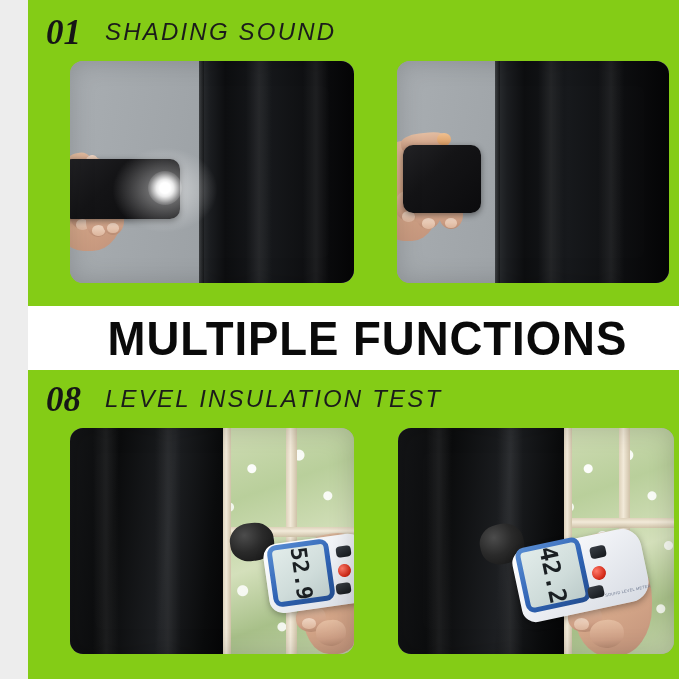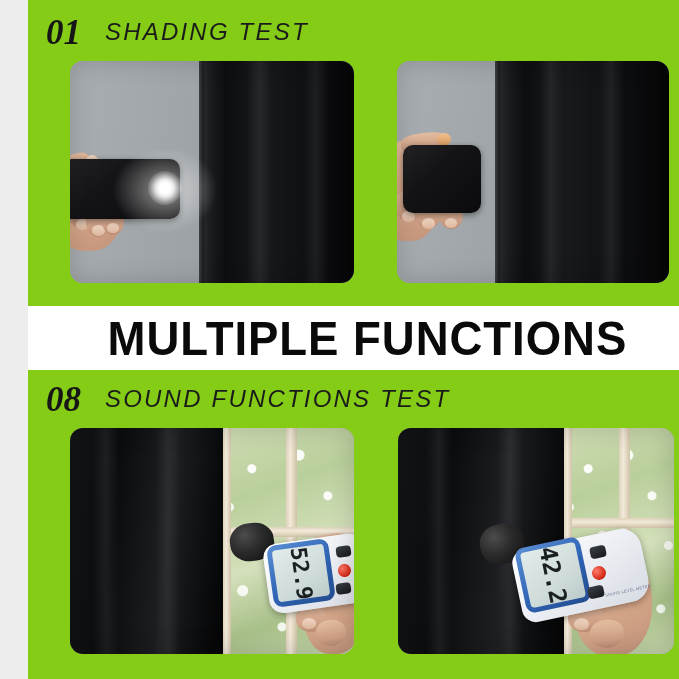--- a/index.html
+++ b/index.html
@@ -230,21 +230,21 @@
     pointer-events: none;
   }
 </style>
 </head>
 <body>
 
 <div class="page">
 
   <div class="section-head sec1-head">
     <span class="sec-num">01</span>
-    <span class="sec-title">SHADING TEST</span>
+    <span class="sec-title">SHADING SOUND</span>
   </div>
 
   <div class="photo p1">
     <div class="layer wall-grey"></div>
     <div class="layer curtain-dark"></div>
     <div class="layer seam"></div>
     <div class="layer fold" style="left:62%;"></div>
     <div class="layer fold" style="left:82%;"></div>
 
     <div class="layer hand" style="left:-16px; top:96px; width:70px; height:94px;"></div>
@@ -283,21 +283,21 @@
     <div class="layer phone" style="left:6px; top:84px; width:78px; height:68px;"></div>
     <div class="layer vignette"></div>
   </div>
 
   <div class="banner">
     <span class="banner-text">MULTIPLE FUNCTIONS</span>
   </div>
 
   <div class="section-head sec2-head">
     <span class="sec-num">08</span>
-    <span class="sec-title">SOUND FUNCTIONS TEST</span>
+    <span class="sec-title">LEVEL INSULATION TEST</span>
   </div>
 
   <div class="photo p3">
     <div class="layer window-view"></div>
     <div class="layer mullion-v" style="left:76%; top:0; width:11px; height:100%;"></div>
     <div class="layer mullion-h" style="left:54%; top:44%; width:46%; height:10px;"></div>
     <div class="layer mullion-v" style="left:54%; top:0; width:8px; height:100%;"></div>
     <div class="layer curtain-panel"></div>
     <div class="layer fold" style="left:30%;"></div>
     <div class="layer fold" style="left:8%;"></div>

